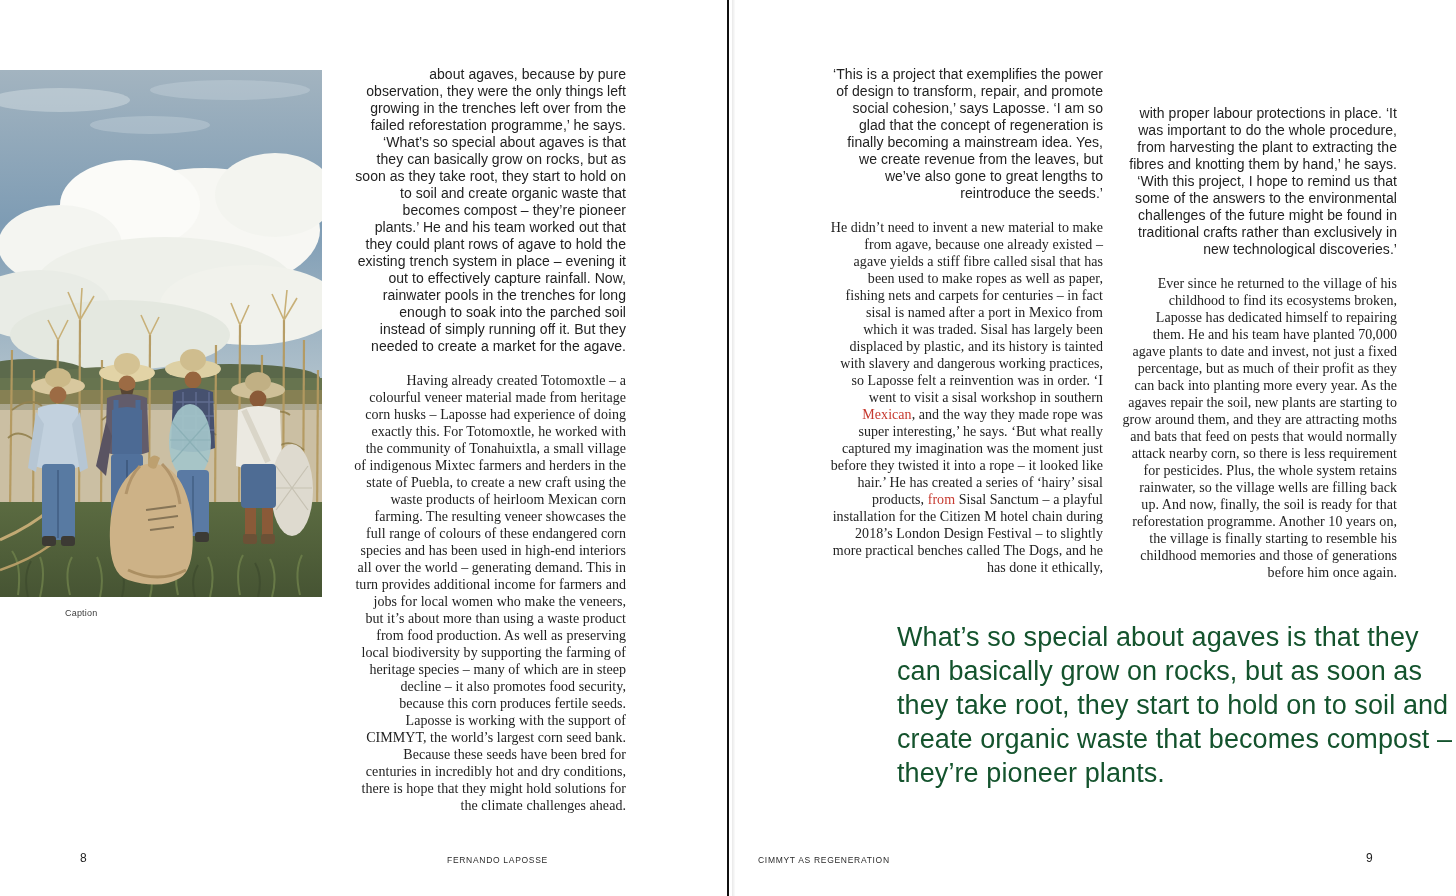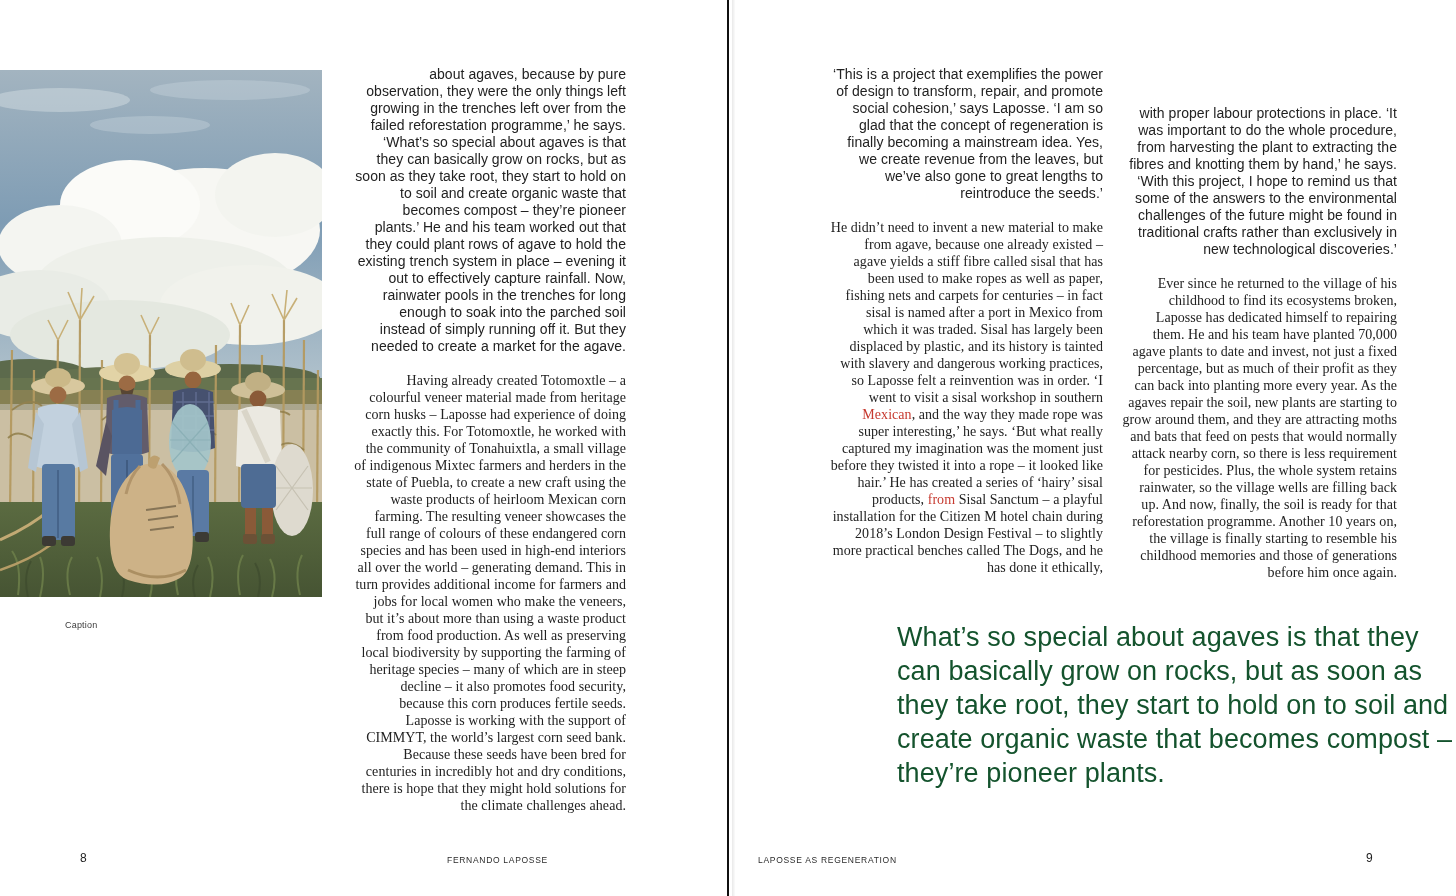--- a/index.html
+++ b/index.html
@@ -34,21 +34,20 @@
     left: 0; top: 70px;
     width: 322px; height: 527px;
     display: block;
   }
   .photo-caption {
     position: absolute;
     left: 65px; top: 608px;
     font-size: 9px;
     color: #3c3c3c;
     letter-spacing: 0.2px;
-    margin-top: 12px;
   }
 
   
   .col {
     position: absolute;
     font-size: 14px;
     line-height: 17px;
     color: #222222;
     letter-spacing: 0.05px;
     text-align: right;
@@ -292,17 +291,17 @@
       <p><span>He didn’t need to invent a new material to make from agave, because one already existed – agave yields a stiff fibre called sisal that has been used to make ropes as well as paper, fishing nets and carpets for centuries – in fact sisal is named after a port in Mexico from which it was traded. Sisal has largely been displaced by plastic, and its history is tainted with slavery and dangerous working practices, so Laposse felt a reinvention was in order. ‘I went to visit a sisal workshop in southern </span><span class="accent" style="color: rgb(198, 57, 47);">Mexican</span><span>, and the way they made rope was super interesting,’ he says. ‘But what really captured my imagination was the moment just before they twisted it into a rope – it looked like hair.’ He has created a series of ‘hairy’ sisal products, </span><span class="accent" style="color: rgb(198, 57, 47);">from</span><span> Sisal Sanctum – a playful installation for the Citizen M hotel chain during 2018’s London Design Festival – to slightly more practical benches called The Dogs, and he has done it ethically,</span></p>
     </div>
 
     <div class="col col-r2">
       <p>with proper labour protections in place. ‘It was important to do the whole procedure, from harvesting the plant to extracting the fibres and knotting them by hand,’ he says. ‘With this project, I hope to remind us that some of the answers to the environmental challenges of the future might be found in traditional crafts rather than exclusively in new technological discoveries.’</p>
       <p>Ever since he returned to the village of his childhood to find its ecosystems broken, Laposse has dedicated himself to repairing them. He and his team have planted 70,000 agave plants to date and invest, not just a fixed percentage, but as much of their profit as they can back into planting more every year. As the agaves repair the soil, new plants are starting to grow around them, and they are attracting moths and bats that feed on pests that would normally attack nearby corn, so there is less requirement for pesticides. Plus, the whole system retains rainwater, so the village wells are filling back up. And now, finally, the soil is ready for that reforestation programme. Another 10 years on, the village is finally starting to resemble his childhood memories and those of generations before him once again.</p>
     </div>
 
     <div class="pull-quote">What’s so special about agaves is that they can basically grow on rocks, but as soon as they take root, they start to hold on to soil and create organic waste that becomes compost – they’re pioneer plants.</div>
 
-    <div class="running-head running-head-right">LAPOSSE AS REGENERATION</div>
+    <div class="running-head running-head-right">CIMMYT AS REGENERATION</div>
     <div class="page-number page-number-right">9</div>
   </div>
 
 </div>
 
 </body></html>

